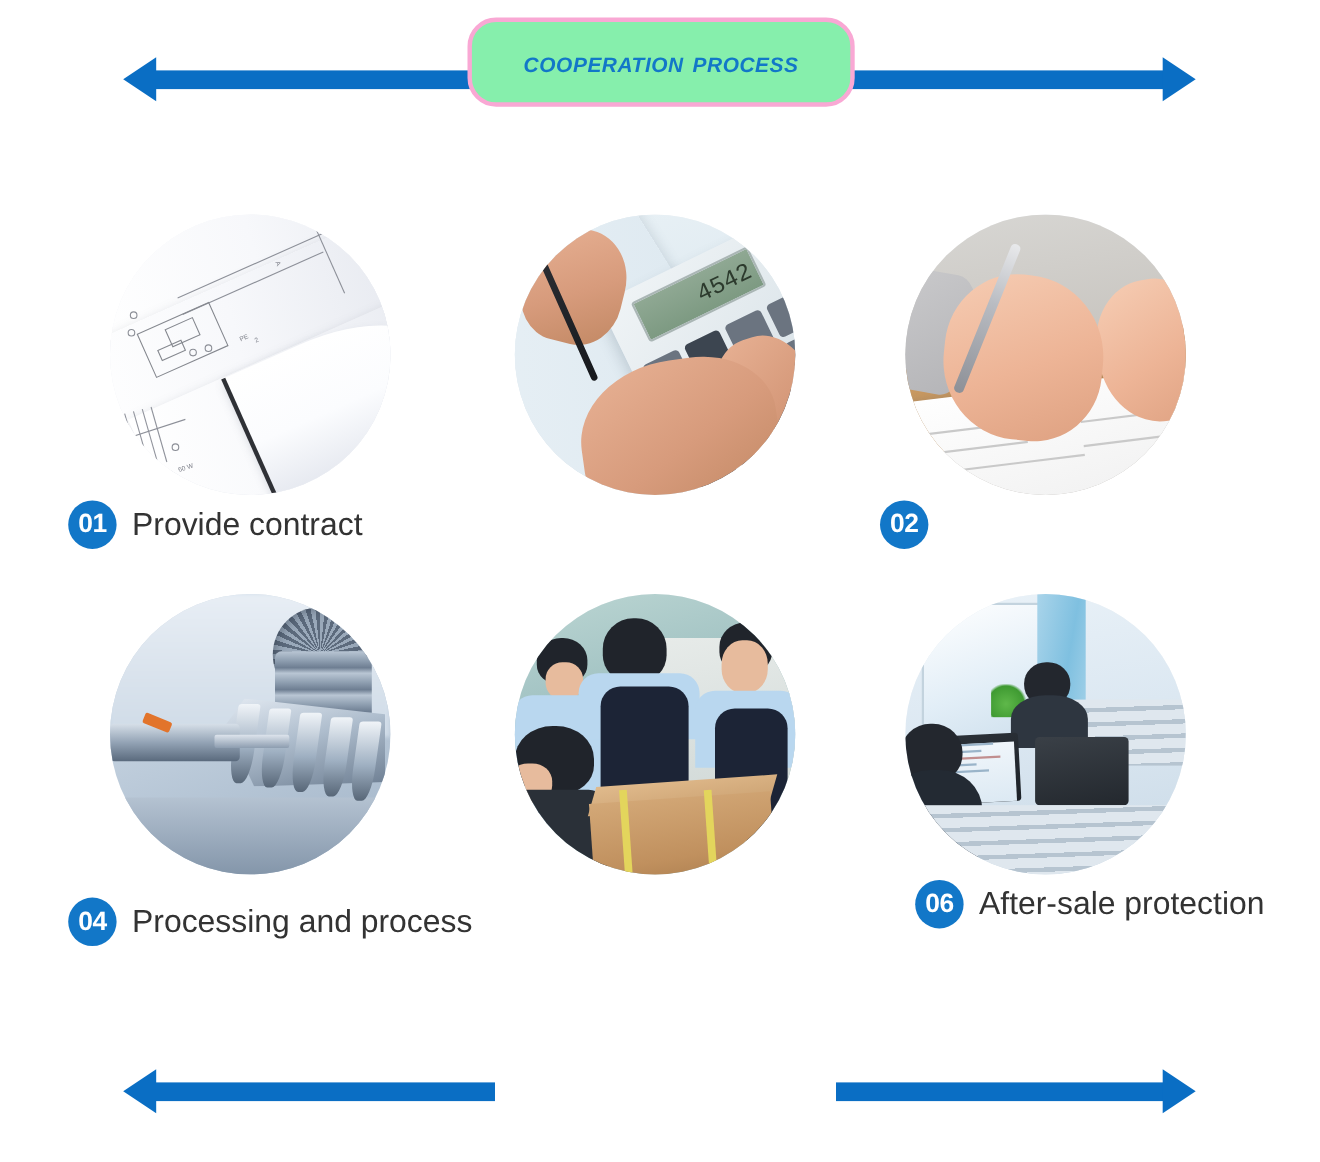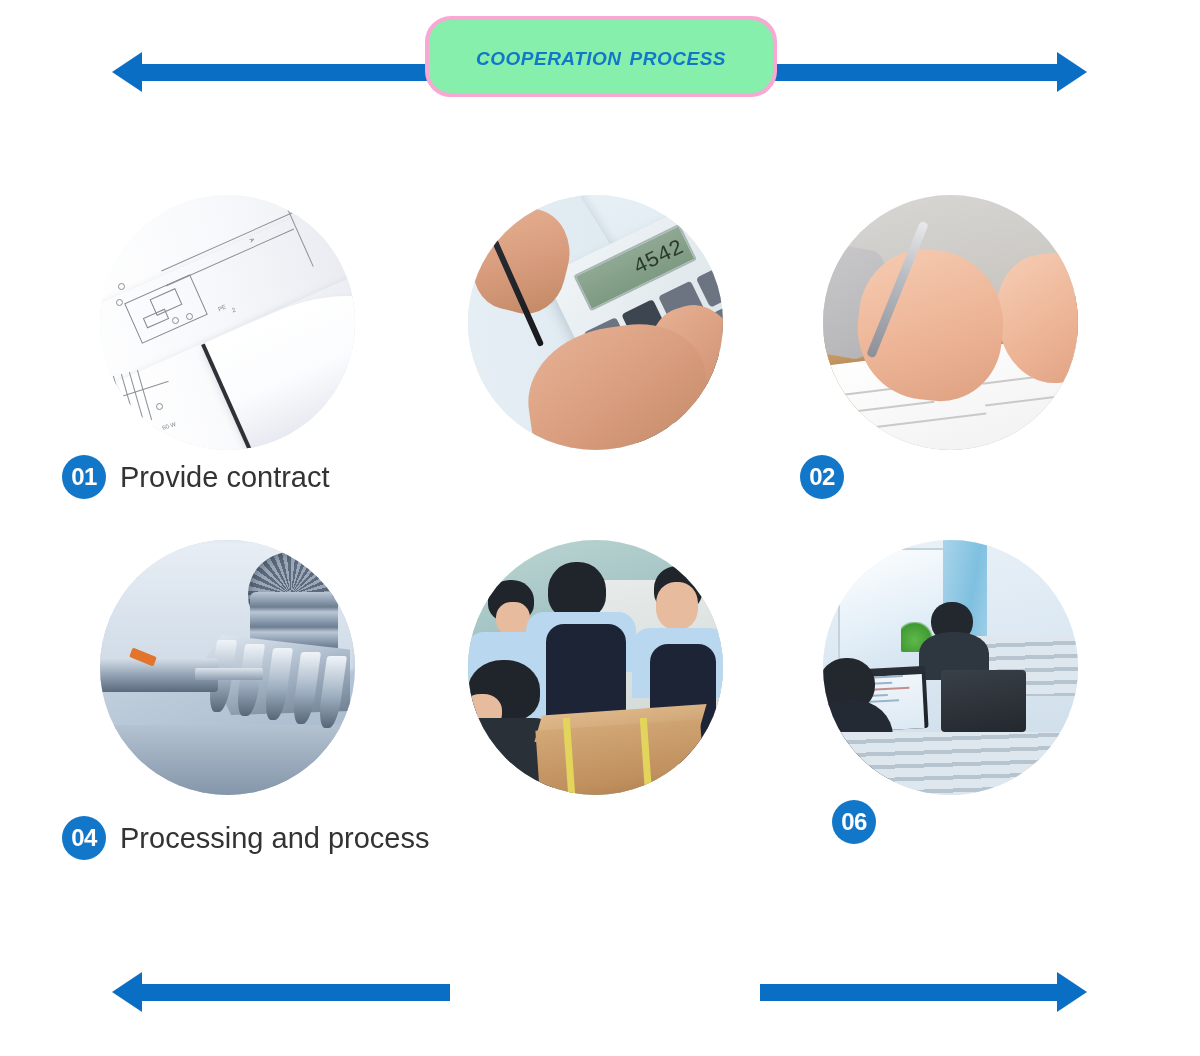--- a/index.html
+++ b/index.html
@@ -644,20 +644,21 @@
           <div class="off-pc"></div>
 
           <div class="off-person-head" style="left:-4px; top:118px; width:56px; height:54px;"></div>
           <div class="off-person" style="left:-16px; top:160px; width:86px; height:80px; background:#232a33;"></div>
 
           <div class="off-partition" style="left:0px; top:192px; width:255px; height:63px;"></div>
         </div>
       </div>
       <div class="caption">
         <div class="badge">06</div>
+        <div class="step-label">After-sale protection</div>
       </div>
     </div>
   </div>
 </div>
 
 <div class="banner banner-bottom">
   <div class="arrow-row">
     <div class="arrow-head left"></div>
     <div class="arrow-shaft left"></div>
     <div class="arrow-shaft right"></div>

